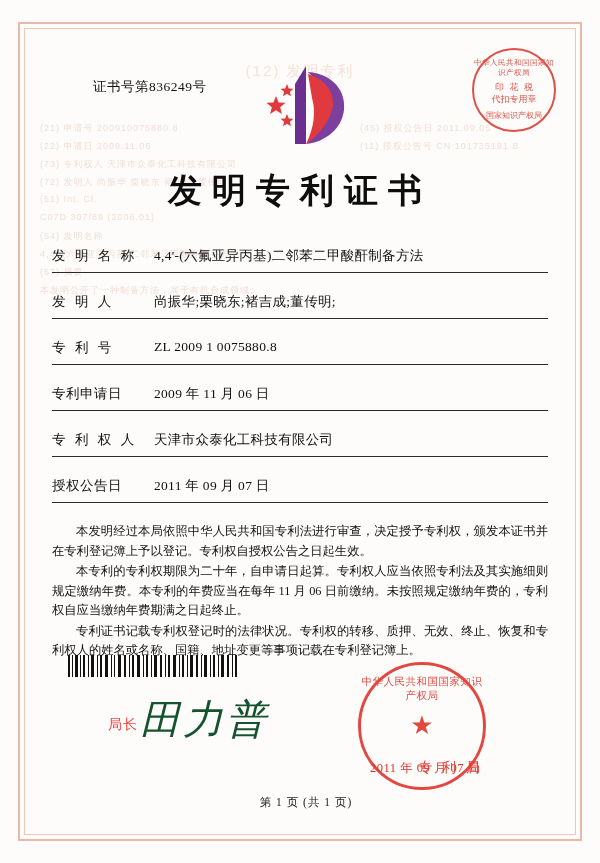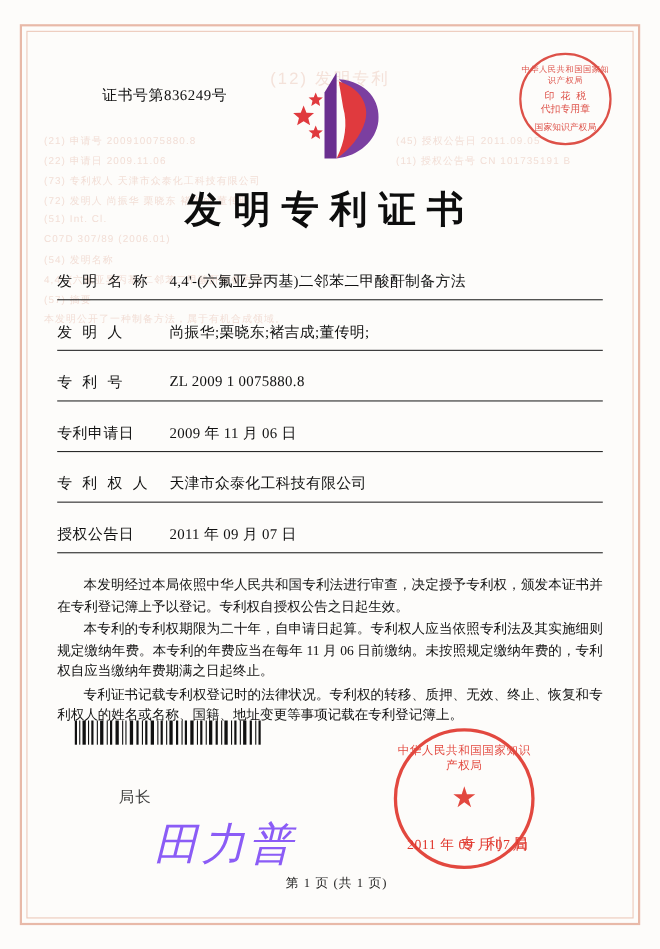--- a/index.html
+++ b/index.html
@@ -203,36 +203,35 @@
     top: 0;
     bottom: 0;
     background: #111;
   }
 
   .signature-label {
     position: absolute;
     left: 108px;
     top: 716px;
     font-size: 14px;
-    color: #404040;
+    color: #ef4444;
     letter-spacing: 1px;
   }
   .signature {
     position: absolute;
     left: 140px;
     top: 692px;
     width: 130px;
     height: 60px;
-    color: #8b5cf6;
+    color: #14532d;
     font-size: 40px;
     font-family: "Liberation Serif", serif;
     font-style: italic;
     letter-spacing: 3px;
     white-space: nowrap;
-    margin-top: 48px;
   }
 
   .seal-main {
     position: absolute;
     left: 358px;
     top: 662px;
     width: 128px;
     height: 128px;
     border: 3px solid #e0352b;
     border-radius: 50%;

